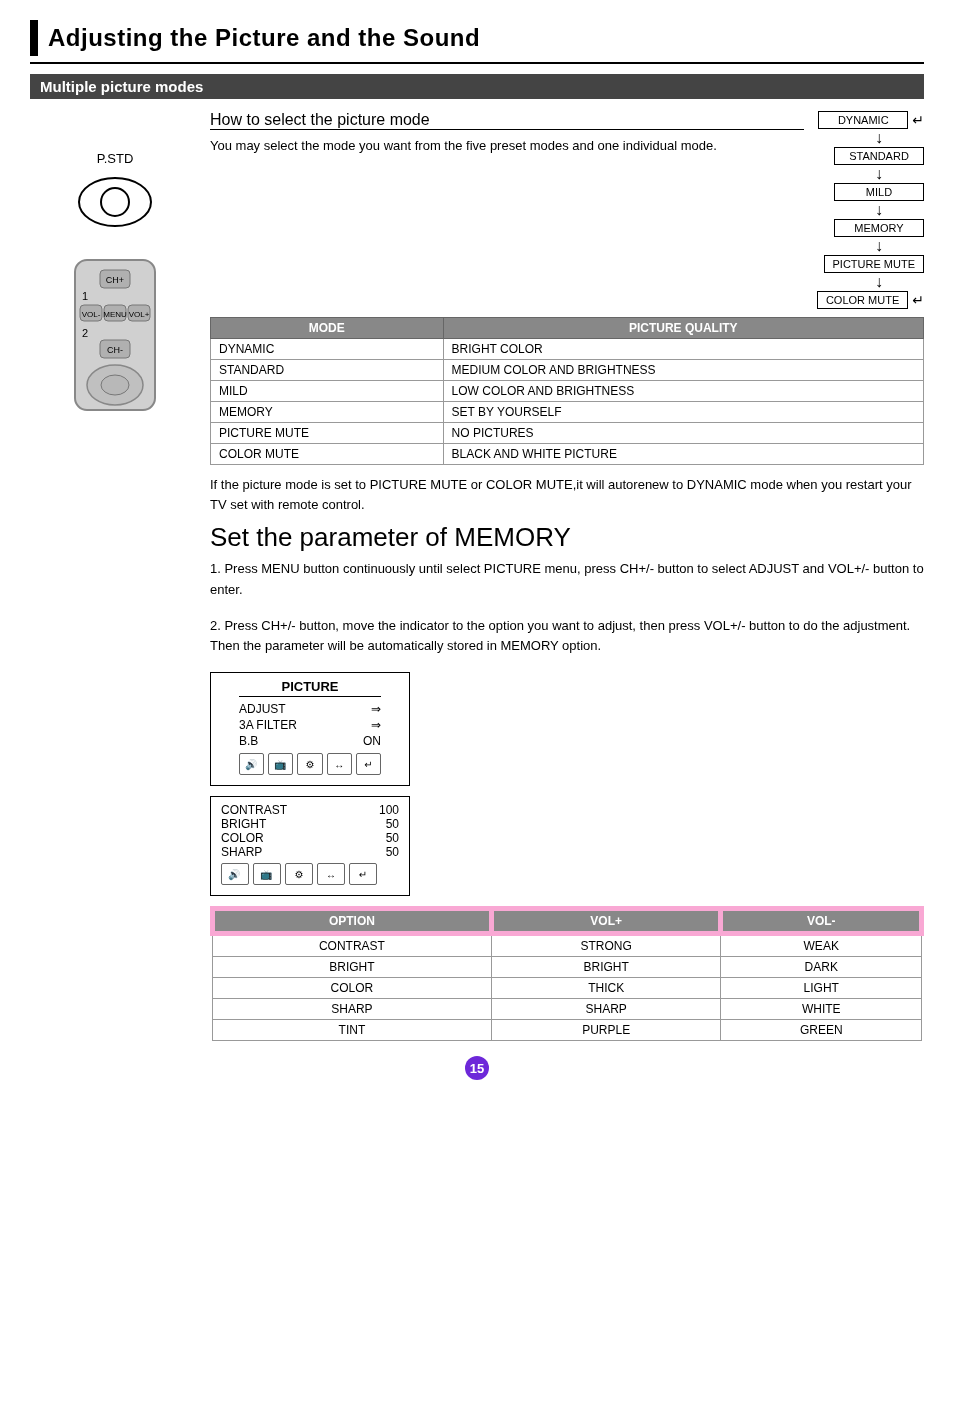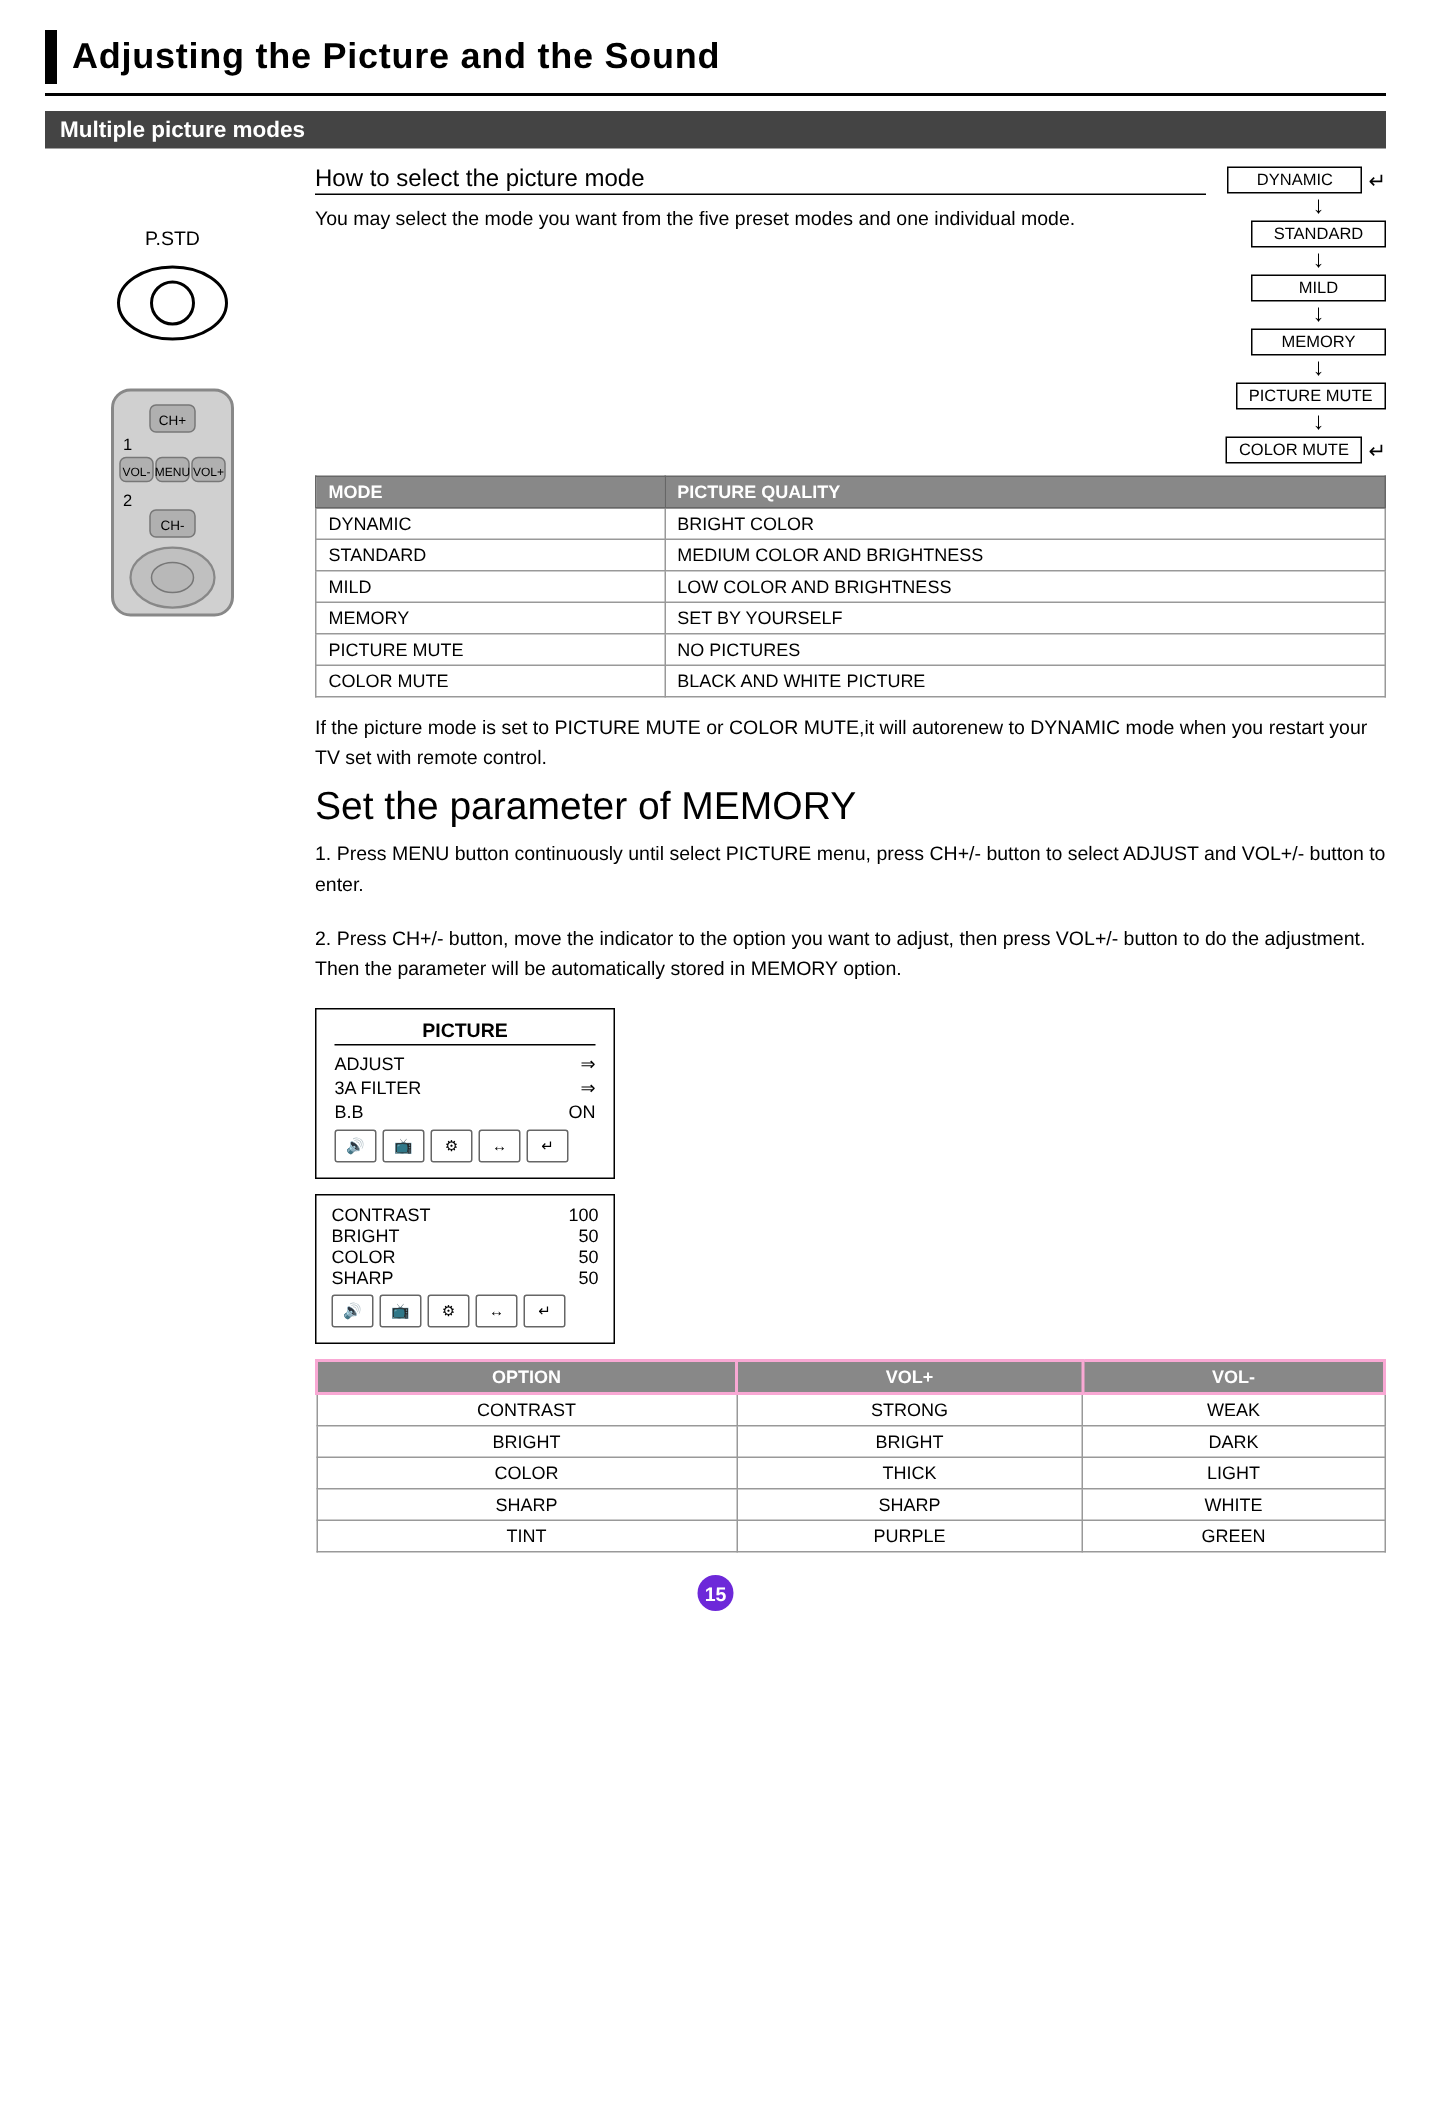--- a/index.html
+++ b/index.html
@@ -102,21 +102,21 @@
       border-collapse: collapse;
       margin-bottom: 10px;
     }
     .mode-table th {
       background: #888;
       color: #fff;
       border: 1px solid #666;
       padding: 3px 8px;
       font-size: 12px;
       font-weight: bold;
-      text-align: left;
+      text-align: center;
     }
     .mode-table td {
       border: 1px solid #999;
       padding: 3px 8px;
       font-size: 12px;
     }
     .mode-table td:first-child {
       font-weight: normal;
     }
 
@@ -138,21 +138,21 @@
       flex: 1;
     }
     .bottom-right {
       width: 200px;
       flex-shrink: 0;
     }
 
     
     .picture-menu-box {
       border: 1px solid #000;
-      padding: 6px 12px;
+      padding: 6px 28px;
       margin-bottom: 10px;
       font-size: 12px;
     }
     .picture-menu-title {
       text-align: center;
       font-weight: bold;
       font-size: 13px;
       border-bottom: 1px solid #000;
       margin-bottom: 4px;
       padding-bottom: 2px;
@@ -195,21 +195,21 @@
 
     
     .option-table {
       width: 100%;
       border-collapse: collapse;
       margin-top: 10px;
     }
     .option-table th {
       background: #888;
       color: #fff;
-      border: 2px solid #f9a8d4;
+      border: 5px solid #f9a8d4;
       padding: 3px 8px;
       font-size: 12px;
       text-align: center;
     }
     .option-table td {
       border: 1px solid #999;
       padding: 3px 8px;
       font-size: 12px;
       text-align: center;
     }

